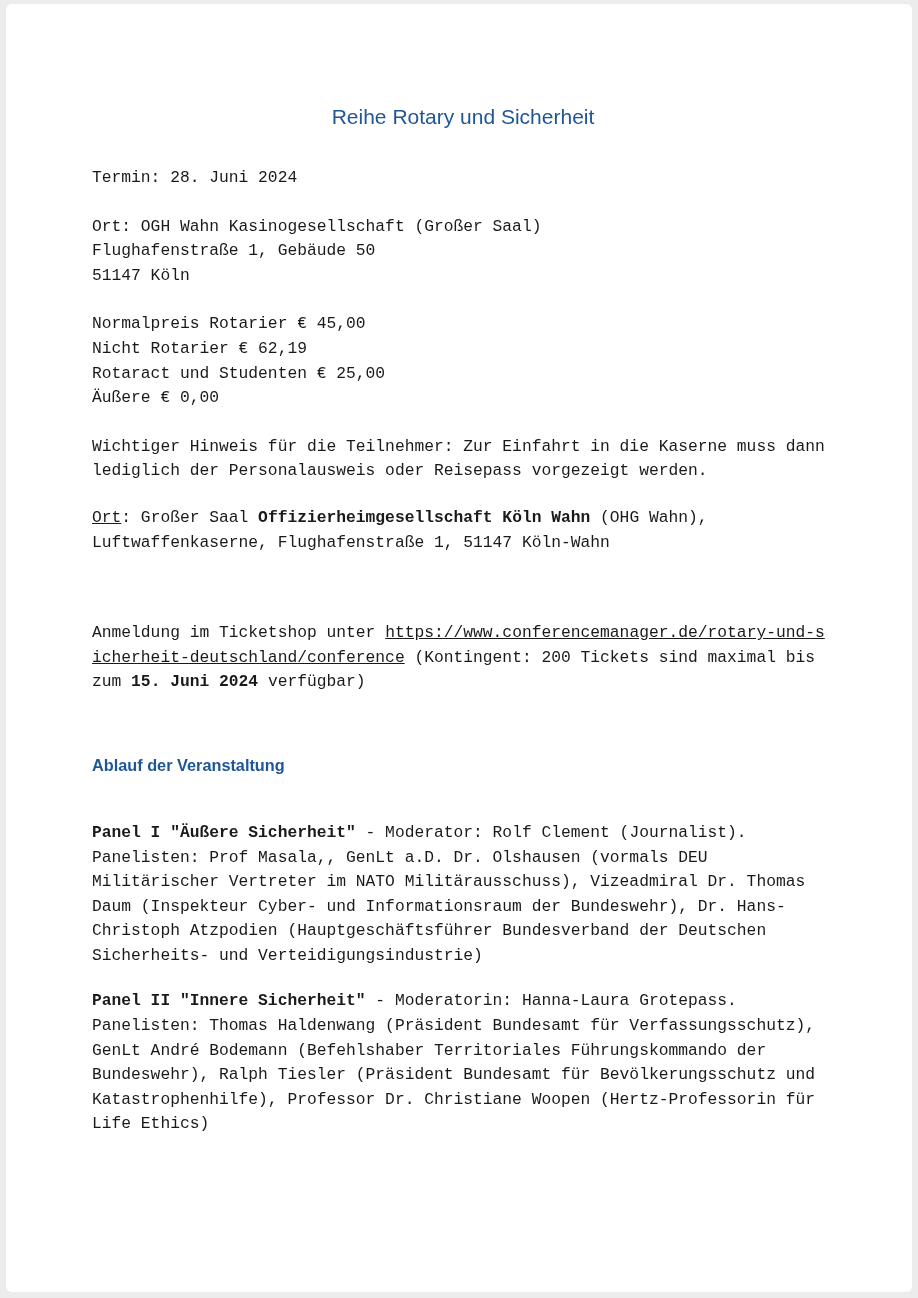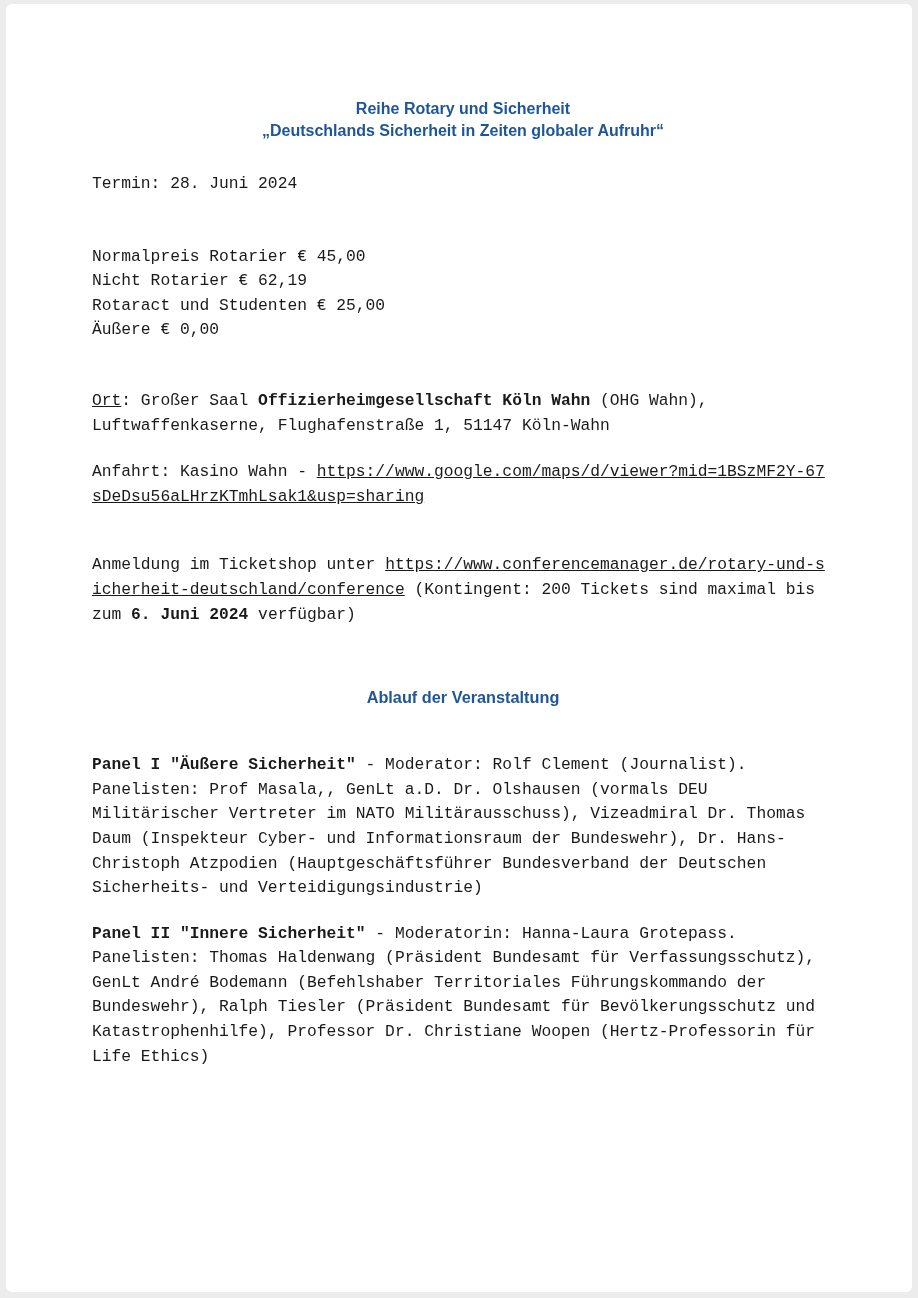--- a/index.html
+++ b/index.html
@@ -30,31 +30,31 @@
     left: 86px;
     top: 0;
     width: 742px;
     font-size: 16.3px;
     line-height: 24.6px;
     color: #1a1a1a;
   }
   .doc-title {
     text-align: center;
     color: #1f5695;
-    font-weight: bold;
-    font-size: 16px;
+    font-weight: normal;
+    font-size: 21px;
     line-height: 22px;
-    margin: 4px;
+    margin: 12px;
     padding-top: 90px;
   }
   .doc-title .line2 {
     display: block;
   }
   .section-heading {
-    text-align: center;
+    text-align: left;
     color: #1f5695;
     font-weight: bold;
     font-size: 16.3px;
     line-height: 22px;
     margin: 0;
     padding-top: 59px;
   }
   p.block {
     margin: 0;
     padding: 0;
@@ -73,61 +73,63 @@
   }
 </style>
 </head>
 <body>
 
 <div class="page">
   <div class="content">
 
     <h1 class="doc-title">
       <span>Reihe Rotary und Sicherheit</span>
-      <span class="line2">„Deutschlands Sicherheit in Zeiten globaler Aufruhr“</span>
     </h1>
 
     <div class="gap-lg"></div>
 
     <p class="block">Termin: 28. Juni 2024</p>
 
     <div class="gap-md"></div>
 
+    <p class="block">
+      <span>Ort: OGH Wahn Kasinogesellschaft (Großer Saal)</span><br>
+      <span>Flughafenstraße 1, Gebäude 50</span><br>
+      <span>51147 Köln</span>
+    </p>
 
     <div class="gap-md"></div>
 
     <p class="block">
       <span>Normalpreis Rotarier € 45,00</span><br>
       <span>Nicht Rotarier € 62,19</span><br>
       <span>Rotaract und Studenten € 25,00</span><br>
       <span>Äußere € 0,00</span>
     </p>
 
     <div class="gap-md"></div>
 
+    <p class="block">Wichtiger Hinweis für die Teilnehmer: Zur Einfahrt in die Kaserne muss dann lediglich der Personalausweis oder Reisepass vorgezeigt werden.</p>
 
     <div class="gap-para"></div>
 
     <p class="block">
       <span class="u">Ort</span><span>:</span><span> Großer Saal </span><b>Offizierheimgesellschaft Köln Wahn</b><span> (OHG Wahn), Luftwaffenkaserne, Flughafenstraße 1, 51147 Köln-Wahn</span>
     </p>
 
     <div class="gap-para"></div>
 
-    <p class="block">
-      <span>Anfahrt: Kasino Wahn - </span><a class="link" href="#">https://www.google.com/maps/d/viewer?mid=1BSzMF2Y-67sDeDsu56aLHrzKTmhLsak1&amp;usp=sharing</a>
-    </p>
 
     <div class="gap-para"></div>
 
 
     <div class="gap-para"></div>
 
     <p class="block">
-      <span>Anmeldung im Ticketshop unter </span><a class="link" href="#">https://www.conferencemanager.de/rotary-und-sicherheit-deutschland/conference</a><span> (Kontingent: 200 Tickets sind maximal bis zum </span><b>6. Juni 2024</b><span> verfügbar)</span>
+      <span>Anmeldung im Ticketshop unter </span><a class="link" href="#">https://www.conferencemanager.de/rotary-und-sicherheit-deutschland/conference</a><span> (Kontingent: 200 Tickets sind maximal bis zum </span><b>15. Juni 2024</b><span> verfügbar)</span>
     </p>
 
     <h2 class="section-heading">Ablauf der Veranstaltung</h2>
 
     <div class="gap-md"></div>
 
 
     <div class="gap-sm"></div>
 
     <p class="block">

